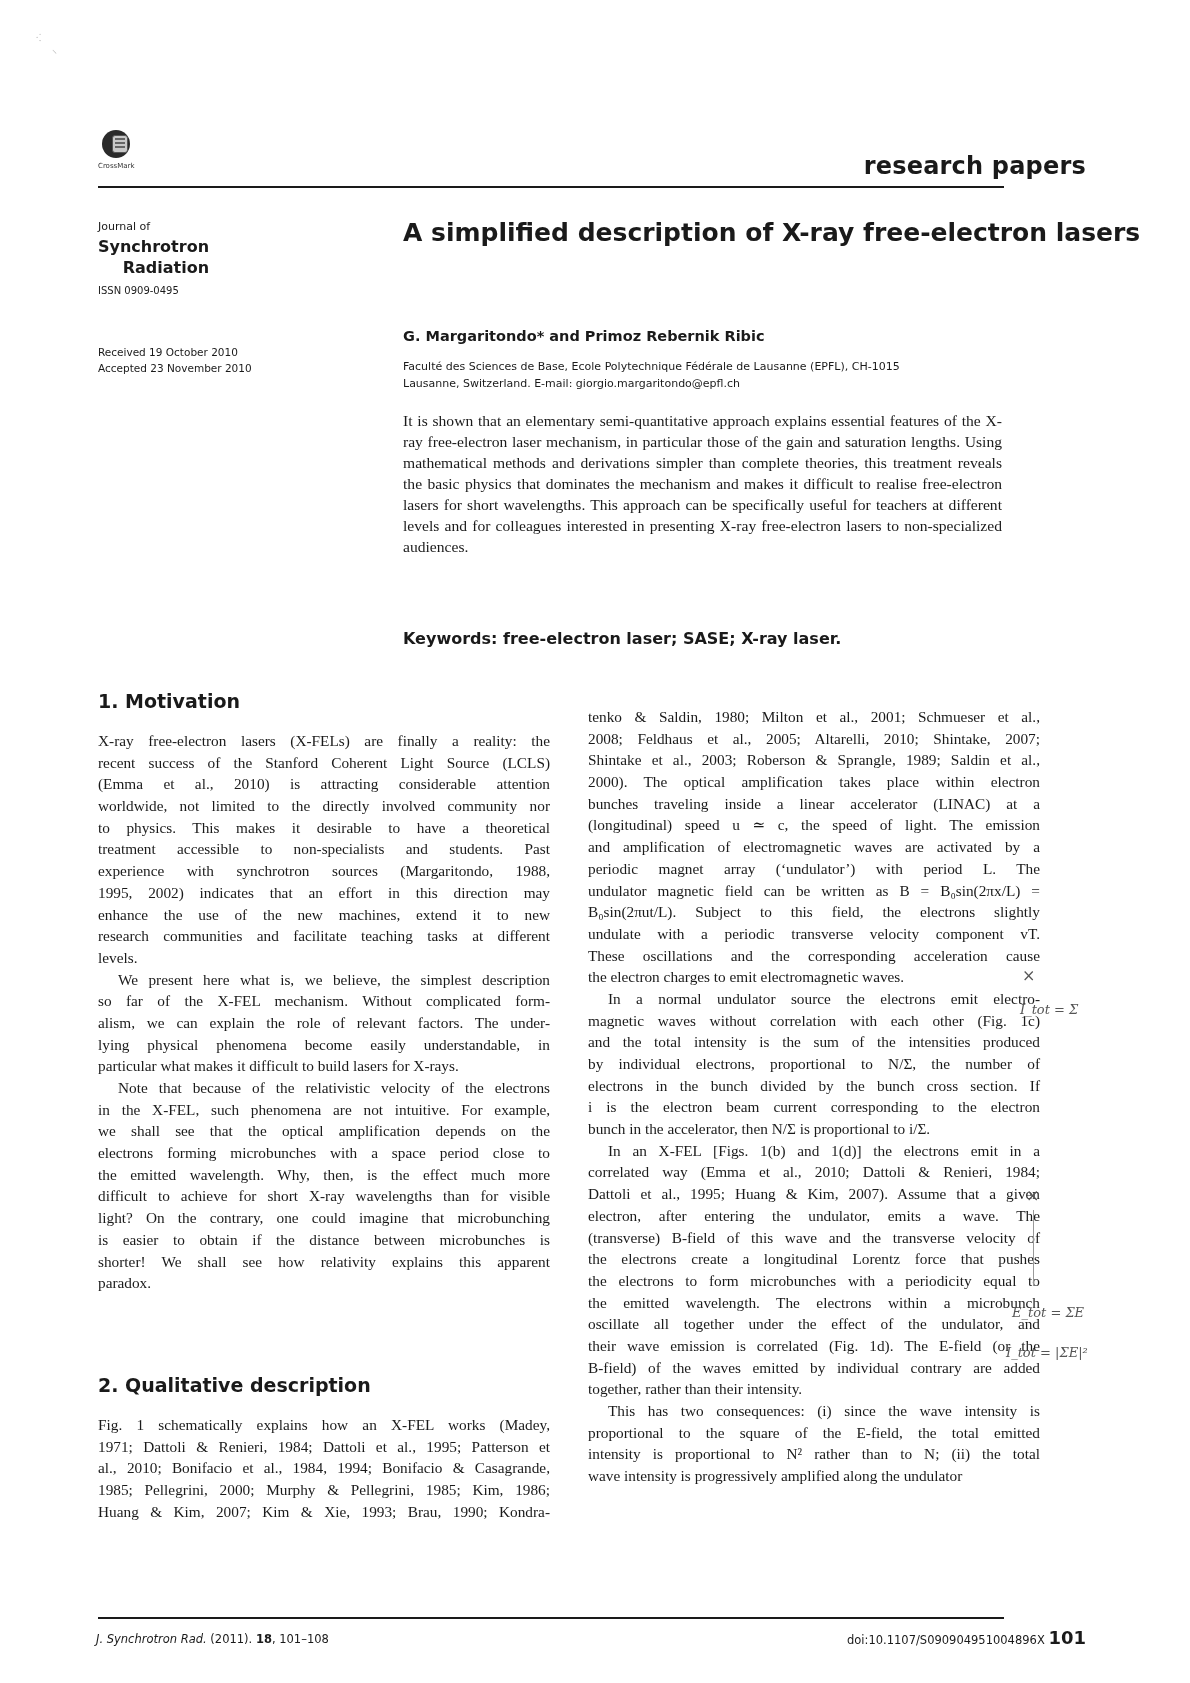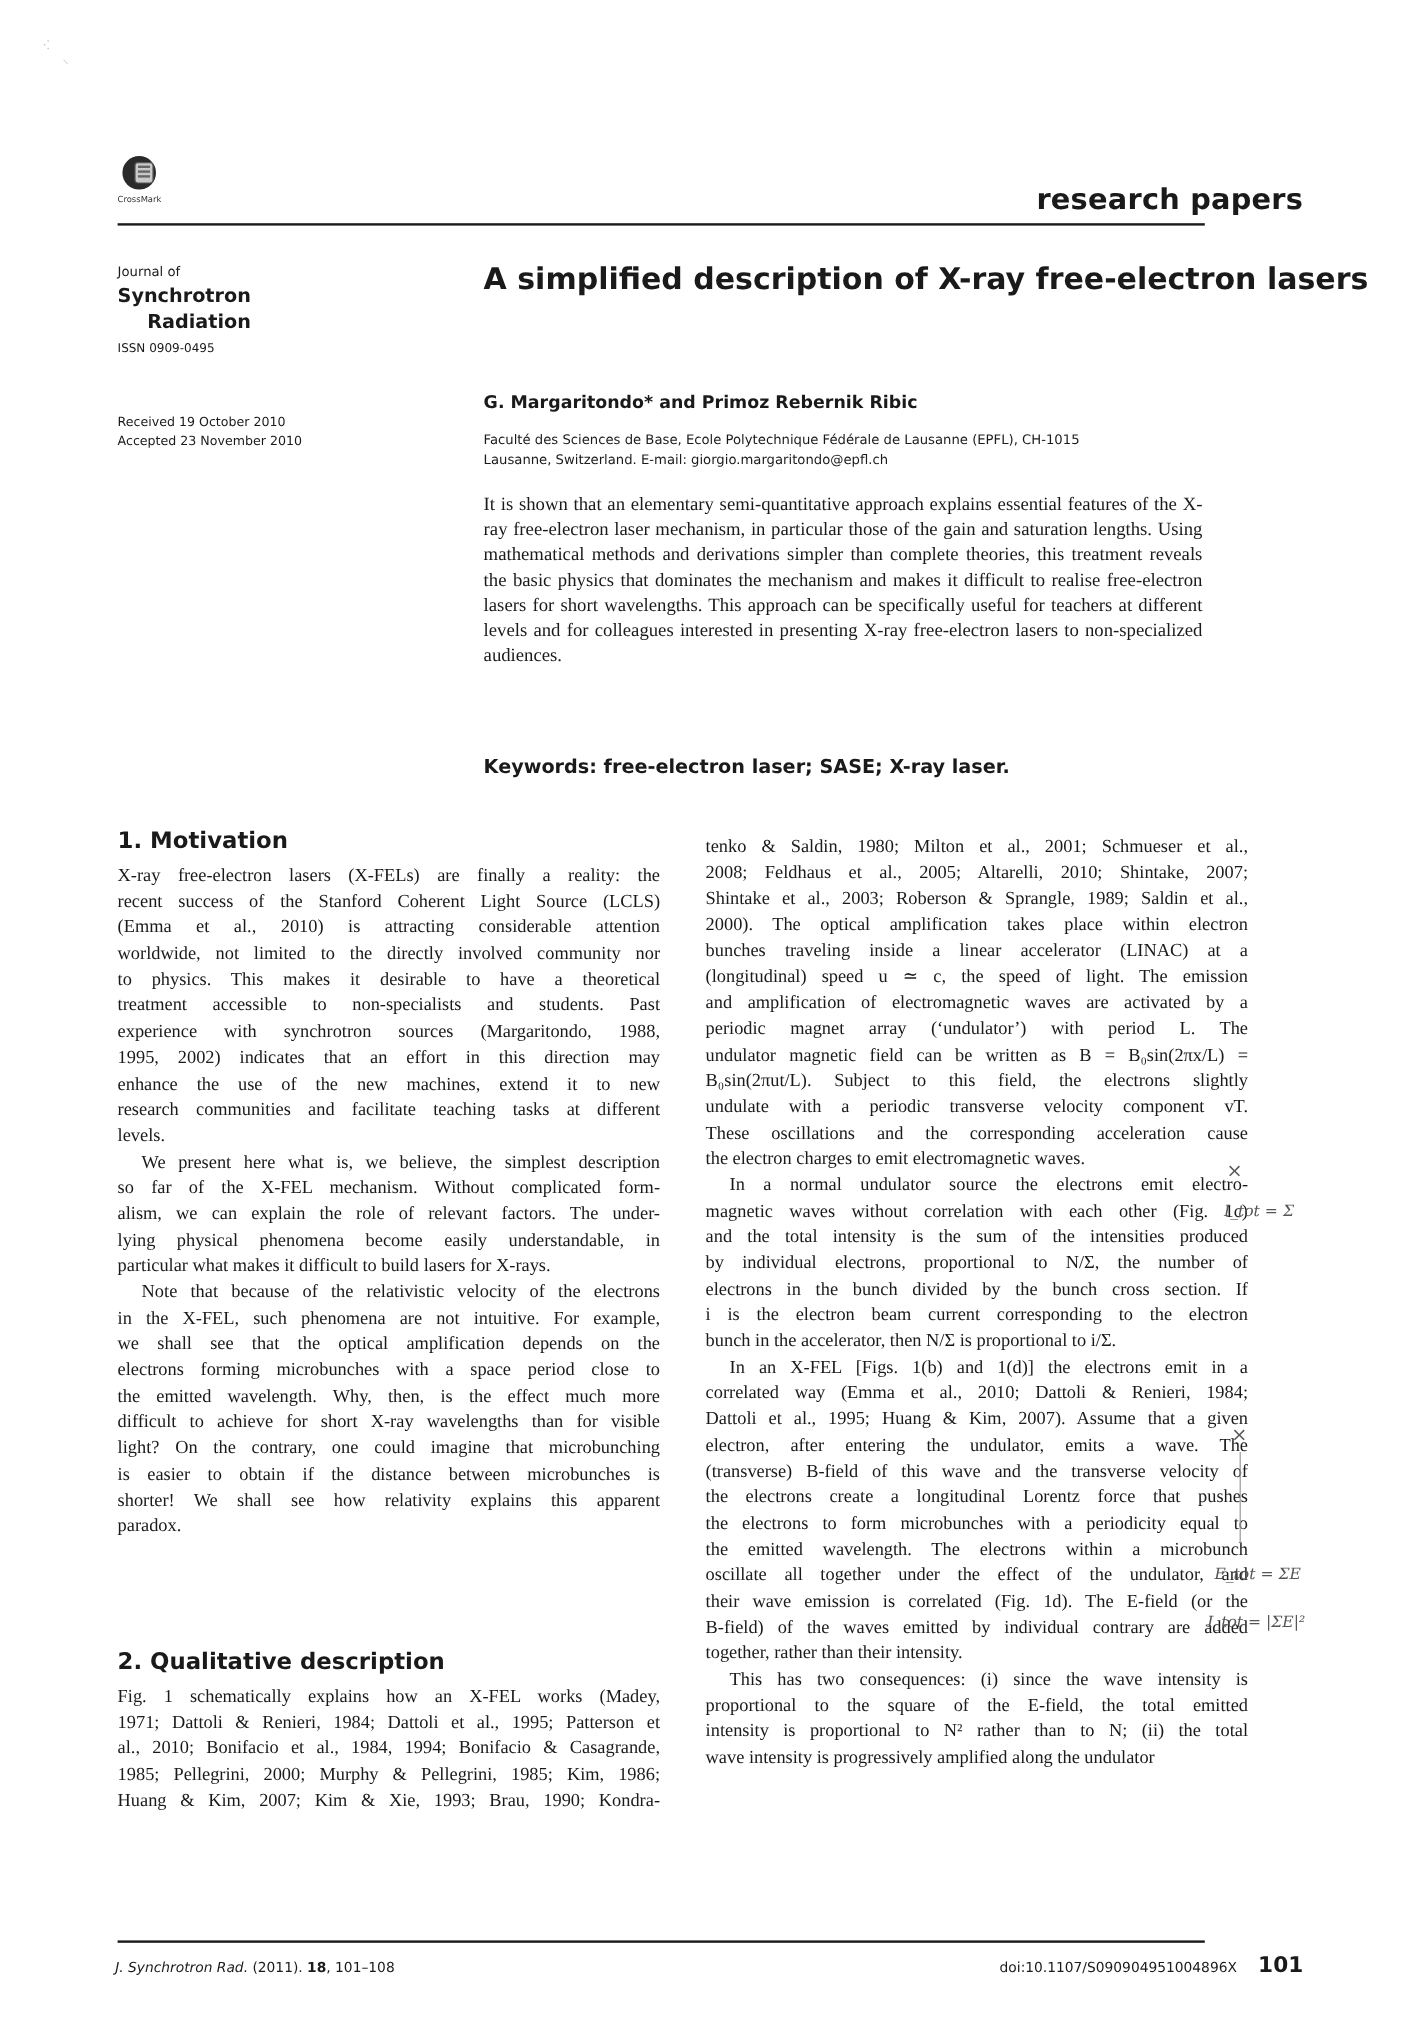--- a/index.html
+++ b/index.html
@@ -22,32 +22,32 @@
   .dates { left:98px; top:344px; font-size:10.5px; line-height:16px; }
 
   .title { left:403px; top:218px; font-size:25px; font-weight:bold; white-space:nowrap; }
   .authors { left:403px; top:292px; font-size:14.5px; font-weight:bold; white-space:nowrap;margin-top:36px; }
   .affil { left:403px; top:343px; font-size:11px; line-height:17px; white-space:nowrap;margin-top:15px; }
 
   .abstract { left:403px; top:410px; width:599px; font-size:15.6px; line-height:21px; text-align:justify; text-align-last:left; }
   .keywords { left:403px; top:629px; font-size:16px; font-weight:bold; white-space:nowrap; }
 
   .h2 { position:absolute; font-size:19px; font-weight:bold; white-space:nowrap; }
-  .col { position:absolute; width:452px; font-size:15.3px; line-height:21.7px; }
+  .col { position:absolute; width:452px; font-size:15.3px; line-height:21.7px;margin-top:11px; }
   .col .line { display:block; white-space:nowrap; text-align:justify; text-align-last:justify; height:21.7px; overflow:visible; }
   .col .line.last { text-align-last:left; }
   .col .line.ind { text-indent:20px; }
   .col1 { left:98px; top:719px; }
   .col1b { left:98px; top:1403px; }
   .col2 { left:588px; top:695px; }
 
   .footer-left { left:84px; top:1632px; font-size:11.5px; font-style:italic; white-space:nowrap;margin-left:12px; }
   .footer-left b { font-style:normal; }
   .footer-right { right:104px; top:1627px; font-size:11.5px; white-space:nowrap; }
-  .footer-right .pg { font-size:18px; font-weight:bold; margin-left:14px; }
+  .footer-right .pg { font-size:18px; font-weight:bold; }
 
   .hand { position:absolute; font-family:"DejaVu Serif", serif; font-style:italic; color:#555; font-size:16px; }
   .speck { position:absolute; color:#bbb; font-size:10px; }
 </style>
 </head>
 <body>
 
 <span class="speck" style="left:36px;top:30px;">⁖</span>
 <span class="speck" style="left:52px;top:46px;">⸌</span>
 

